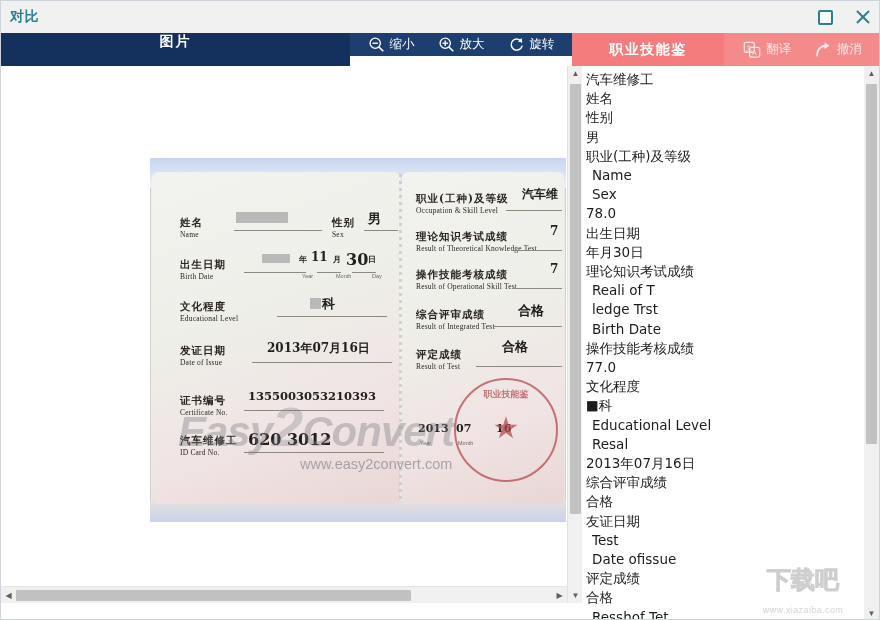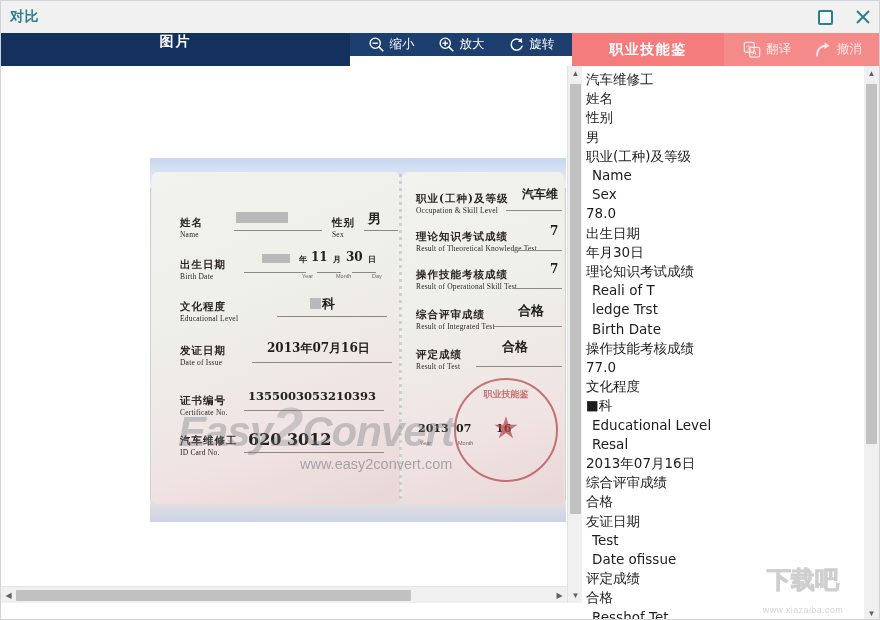--- a/index.html
+++ b/index.html
@@ -290,21 +290,21 @@
         <div class="rule" style="left:212px; top:58px; width:34px;"></div>
 
         <div class="fld" style="left:28px; top:86px;">
           <div class="cn">出生日期</div>
           <div class="en">Birth Date</div>
         </div>
         <div class="redact" style="left:110px; top:82px; width:28px; height:9px;"></div>
         <div class="val" style="left:147px; top:82px; font-size:8px;">年</div>
         <div class="val" style="left:159px; top:78px; font-size:12px;">11</div>
         <div class="val" style="left:181px; top:82px; font-size:8px;">月</div>
-        <div class="val" style="left:194px; top:78px; font-size:12px;">30</div>
+        <div class="val" style="left:194px; top:78px; font-size:16px;">30</div>
         <div class="val" style="left:216px; top:82px; font-size:8px;">日</div>
         <div class="rule" style="left:92px; top:100px; width:62px;"></div>
         <div class="rule" style="left:165px; top:100px; width:24px;"></div>
         <div class="rule" style="left:200px; top:100px; width:24px;"></div>
         <div class="en" style="position:absolute; left:150px; top:101px; font-size:5.5px; color:#6a6660;">Year</div>
         <div class="en" style="position:absolute; left:184px; top:101px; font-size:5.5px; color:#6a6660;">Month</div>
         <div class="en" style="position:absolute; left:220px; top:101px; font-size:5.5px; color:#6a6660;">Day</div>
 
         <div class="fld" style="left:28px; top:128px;">
           <div class="cn">文化程度</div>

